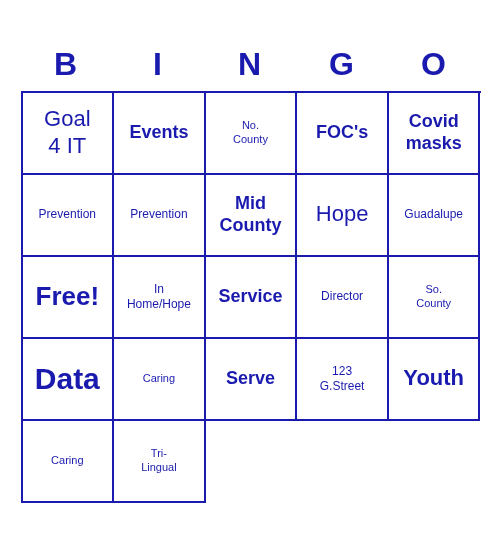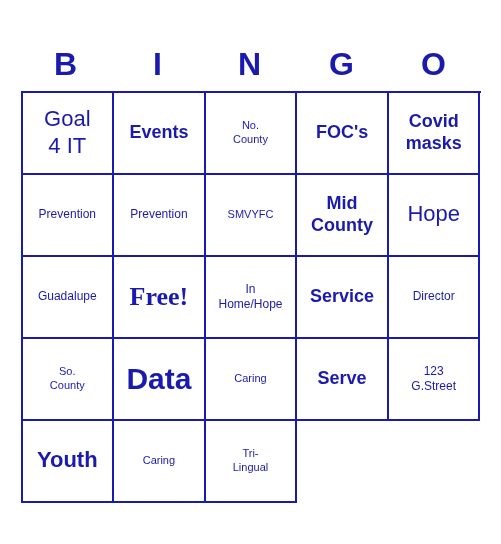--- a/index.html
+++ b/index.html
@@ -61,21 +61,20 @@
     }
     .cell-normal {
       font-size: 11px;
     }
     .cell-small {
       font-size: 12px;
     }
     .cell-free {
       font-size: 26px;
       font-weight: bold;
-      font-family: Liberation Serif, serif;
     }
     .cell-data {
       font-size: 30px;
       font-weight: bold;
       text-align: center;
     }
     .cell-youth {
       font-size: 22px;
       font-weight: bold;
     }
@@ -105,23 +104,20 @@
         <span class="cell-medium">FOC's</span>
       </div>
       <div class="bingo-cell">
         <span class="cell-medium">Covid<br>masks</span>
       </div>
       <div class="bingo-cell">
         <span class="cell-small">Prevention</span>
       </div>
       <div class="bingo-cell">
         <span class="cell-small">Prevention</span>
-      </div>
-      <div class="bingo-cell">
-        <span class="cell-normal">SMVYFC</span>
       </div>
       <div class="bingo-cell">
         <span class="cell-medium">Mid<br>County</span>
       </div>
       <div class="bingo-cell">
         <span class="cell-large">Hope</span>
       </div>
       <div class="bingo-cell">
         <span class="cell-small">Guadalupe</span>
       </div>

